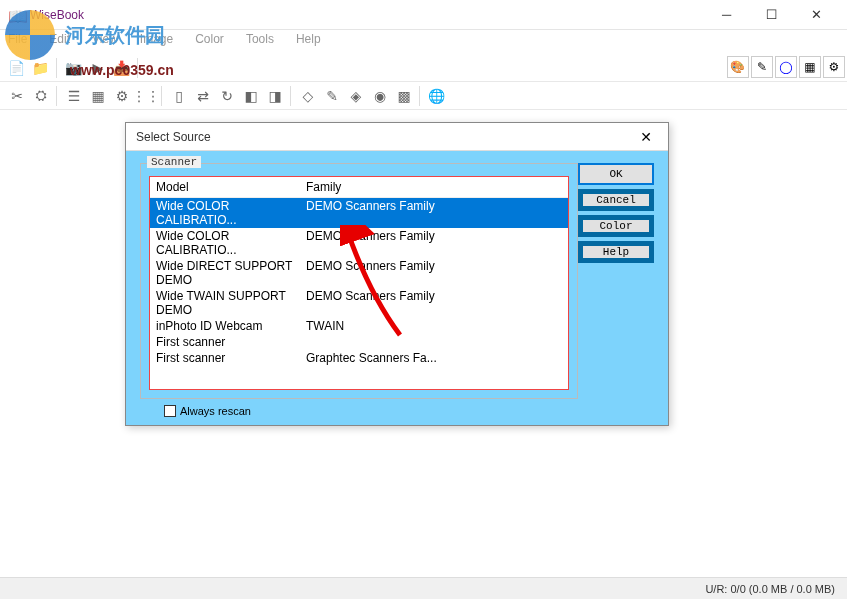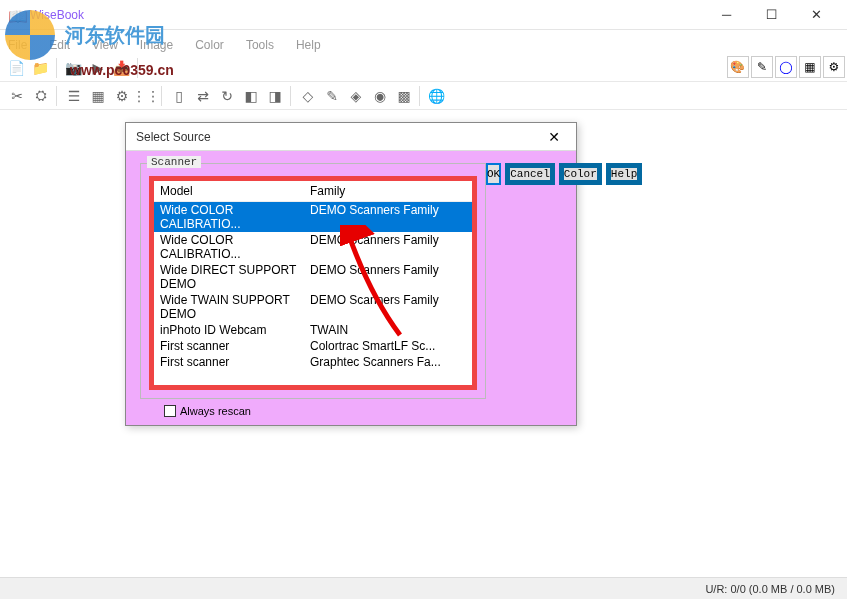--- a/index.html
+++ b/index.html
@@ -1,60 +1,60 @@
 <!DOCTYPE html>
 <html><head>
   <meta charset="utf-8">
   <style>
     * { margin: 0; padding: 0; box-sizing: border-box; font-family: 'Microsoft YaHei', sans-serif; }
     body { width: 847px; height: 599px; background: #fff; position: relative; overflow: hidden; }
     
     .titlebar { height: 30px; background: #fff; display: flex; align-items: center; padding: 0 8px; border-bottom: 1px solid #e5e5e5; }
     .titlebar-icon { width: 16px; height: 16px; margin-right: 6px; }
-    .titlebar-text { font-size: 12px; color: #8b5cf6; flex: 1; }
+    .titlebar-text { font-size: 12px; color: #701a75; flex: 1; }
     .win-controls { display: flex; gap: 0; }
     .win-btn { width: 45px; height: 28px; display: flex; align-items: center; justify-content: center; font-size: 13px; color: #333; }
     
-    .menubar { height: 24px; display: flex; align-items: flex-end; padding: 0 8px; gap: 2px; }
+    .menubar { height: 24px; display: flex; align-items: flex-start; padding: 0 8px; gap: 2px; }
     .menu-item { font-size: 12px; color: #999; padding: 2px 10px; }
     .menu-item:first-child { padding-left: 0; }
     
     .toolbar1 { height: 28px; display: flex; align-items: center; padding: 2px 6px; border-bottom: 1px solid #e8e8e8; gap: 2px; }
     .toolbar2 { height: 28px; display: flex; align-items: center; padding: 2px 6px; border-bottom: 1px solid #e8e8e8; gap: 2px; }
     .tb-btn { width: 22px; height: 22px; display: flex; align-items: center; justify-content: center; font-size: 14px; color: #666; }
     .tb-sep { width: 3px; height: 20px; border-left: 1px solid #ddd; margin: 0 2px; }
     
     .watermark { position: absolute; top: 10px; left: 5px; z-index: 5; pointer-events: none; }
     .wm-logo { display: flex; align-items: center; }
     .wm-circle { width: 50px; height: 50px; border-radius: 50%; background: conic-gradient(#f7b733 0deg 90deg, #2e7cc9 90deg 180deg, #f7b733 180deg 270deg, #2e7cc9 270deg 360deg); opacity: 0.85; position: relative; }
     .wm-text { font-size: 20px; font-weight: bold; color: #4a9cd9; margin-left: 10px; }
     .wm-url { position: absolute; top: 52px; left: 65px; font-size: 14px; color: #7f1d1d; font-weight: bold; }
     
     .content-area { position: absolute; top: 110px; left: 0; right: 0; bottom: 22px; background: #fff; }
     
-    .dialog { position: absolute; top: 122px; left: 125px; width: 452px; height: 304px; background: #f0abfc; border: 1px solid #888; box-shadow: 2px 2px 8px rgba(0,0,0,0.2); }
+    .dialog { position: absolute; top: 122px; left: 125px; width: 544px; height: 304px; background: #7dd3fc; border: 1px solid #888; box-shadow: 2px 2px 8px rgba(0,0,0,0.2); }
     .dialog-titlebar { height: 28px; background: #fff; border-bottom: 1px solid #ddd; display: flex; align-items: center; padding: 0 10px; }
     .dialog-title { font-size: 12px; color: #333; flex: 1; }
     .dialog-close { width: 24px; height: 24px; display: flex; align-items: center; justify-content: center; font-size: 14px; }
     
     .dialog-body { padding: 12px 14px; display: flex; height: calc(100% - 28px); }
     .scanner-group { flex: 1; }
     .fieldset { border: 1px solid #bbb; padding: 6px 8px 8px; position: relative; }
     .fieldset-label { position: absolute; top: -8px; left: 6px; background: #f0f0f0; padding: 0 4px; font-size: 11px; font-family: 'Courier New', monospace; color: #333; }
-    .scanner-list { background: #fff; border: 5px solid #ef4444; height: 214px; overflow: hidden; margin-top: 6px; }
+    .scanner-list { background: #fff; border: 1px solid #ef4444; height: 214px; overflow: hidden; margin-top: 6px; }
     .list-header { display: flex; border-bottom: 1px solid #eee; font-family: 'Courier New', monospace; font-size: 12px; padding: 3px 6px; }
     .col-model { width: 150px; }
     .col-family { flex: 1; }
     .list-row { display: flex; font-family: 'Courier New', monospace; font-size: 12px; padding: 1px 6px; }
     .list-row.selected { background: #0078d7; color: #fff; }
     
     .always-rescan { display: flex; align-items: center; gap: 4px; margin-top: 6px; font-family: 'Courier New', monospace; font-size: 11px; padding-left: 24px; }
     .checkbox { width: 12px; height: 12px; border: 1px solid #333; background: #fff; }
     
-    .dialog-buttons { display: flex; flex-direction: row; gap: 4px; width: 76px; }
+    .dialog-buttons { display: flex; flex-direction: column; gap: 4px; width: 76px; }
     .dlg-btn { height: 22px; background: #e1e1e1; border: 5px solid #0369a1; font-family: 'Courier New', monospace; font-size: 11px; display: flex; align-items: center; justify-content: center; }
     .dlg-btn.primary { border: 1px solid #0078d7; box-shadow: inset 0 0 0 1px #0078d7; }
     
     .arrow { position: absolute; top: 225px; left: 340px; z-index: 100; pointer-events: none; }
     
     .statusbar { position: absolute; bottom: 0; left: 0; right: 0; height: 22px; background: #f0f0f0; border-top: 1px solid #ddd; display: flex; align-items: center; justify-content: flex-end; padding: 0 12px; font-family: 'Courier New', monospace; font-size: 11px; color: #333; }
     
     .right-toolbar { position: absolute; top: 54px; right: 0; display: flex; gap: 2px; padding: 2px; }
     .rt-btn { width: 22px; height: 22px; border: 1px solid #ccc; display: flex; align-items: center; justify-content: center; font-size: 12px; }
   </style>
@@ -162,21 +162,20 @@
           <div class="list-row">
             <span class="col-model">Wide TWAIN SUPPORT DEMO</span>
             <span class="col-family">DEMO Scanners Family</span>
           </div>
           <div class="list-row">
             <span class="col-model">inPhoto ID Webcam</span>
             <span class="col-family">TWAIN</span>
           </div>
           <div class="list-row">
             <span class="col-model">First scanner</span>
-            <span class="col-family">Colortrac SmartLF Sc...</span>
           </div>
           <div class="list-row">
             <span class="col-model">First scanner</span>
             <span class="col-family">Graphtec Scanners Fa...</span>
           </div>
         </div>
       </div>
       <div class="always-rescan">
         <div class="checkbox"></div>
         <span>Always rescan</span>

